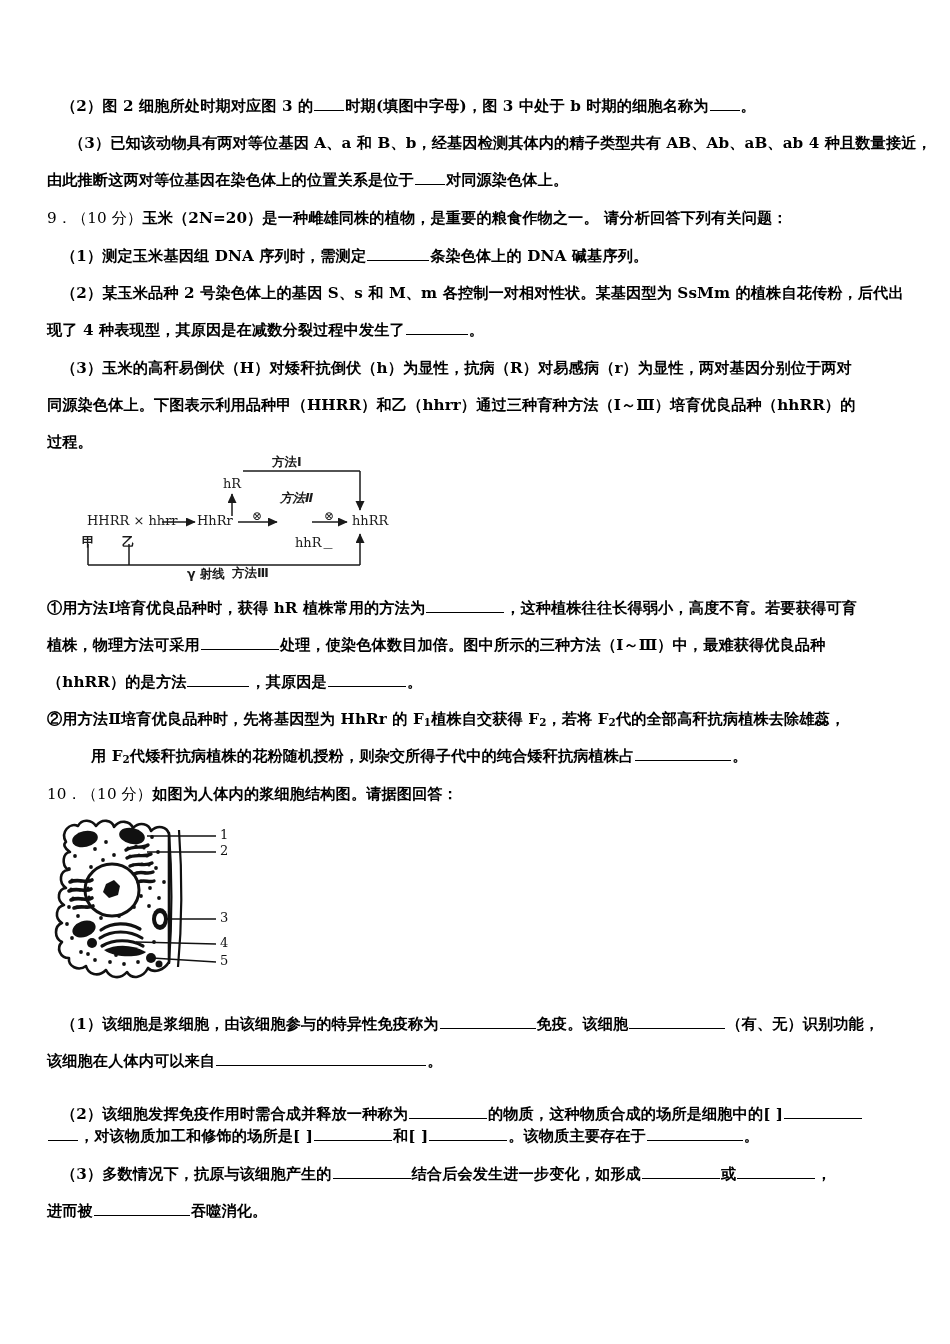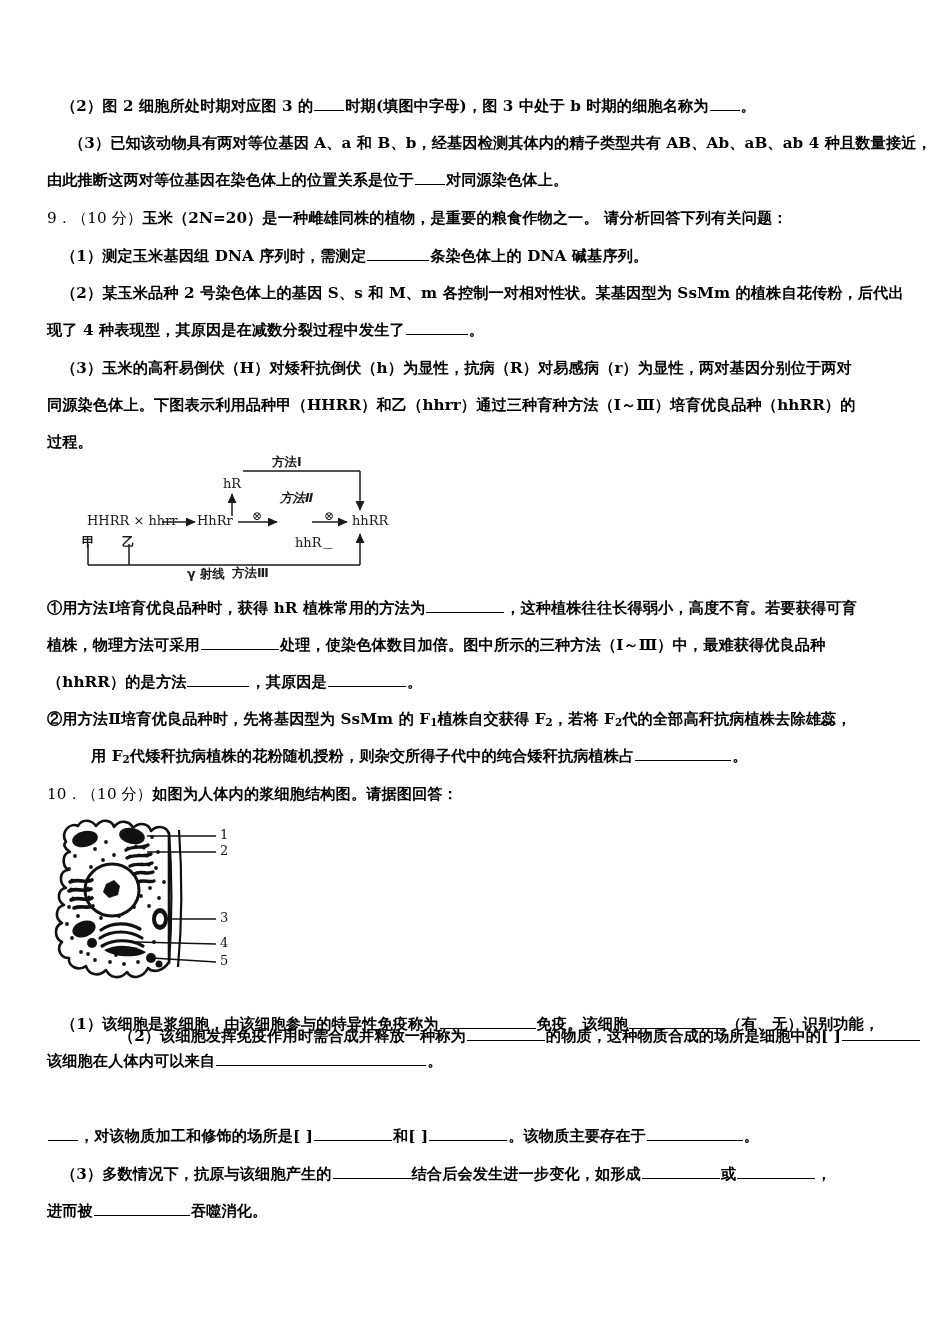--- a/index.html
+++ b/index.html
@@ -191,21 +191,21 @@
 
   <div class="body-text" style="top:627px;">
     <span>植株，物理方法可采用</span><span class="blank b-long"></span><span>处理，使染色体数目加倍。图中所示的三种方法（Ⅰ～Ⅲ）中，最难获得优良品种</span>
   </div>
 
   <div class="body-text" style="top:664px;">
     <span>（hhRR）的是方法</span><span class="blank b-med"></span><span>，其原因是</span><span class="blank b-long"></span><span>。</span>
   </div>
 
   <div class="body-text" style="top:701px;">
-    <span>②</span><span>用方法Ⅱ培育优良品种时，先将基因型为 SsMm 的 F</span><sub>1</sub><span>植株自交获得 F</span><sub>2</sub><span>，若将 F</span><sub>2</sub><span>代的全部高秆抗病植株去除雄蕊，</span>
+    <span>②</span><span>用方法Ⅱ培育优良品种时，先将基因型为 HhRr 的 F</span><sub>1</sub><span>植株自交获得 F</span><sub>2</sub><span>，若将 F</span><sub>2</sub><span>代的全部高秆抗病植株去除雄蕊，</span>
   </div>
 
   <div class="body-text" style="top:738px;margin-left:44px;">
     <span>用 F</span><sub>2</sub><span>代矮秆抗病植株的花粉随机授粉，则杂交所得子代中的纯合矮秆抗病植株占</span><span class="blank b-xl"></span><span>。</span>
   </div>
 
   <div class="body-text" style="top:776px;">
     <span class="q-num">10．</span><span class="q-num">（10 分）</span><span>如图为人体内的浆细胞结构图。请据图回答：</span>
   </div>
 
@@ -338,21 +338,21 @@
   </div>
 
   <div class="body-text" style="top:1006px; left:61px;">
     <span>（1）</span><span>该细胞是浆细胞，由该细胞参与的特异性免疫称为</span><span class="blank b-xl"></span><span>免疫。该细胞</span><span class="blank b-xl"></span><span>（有、无）识别功能，</span>
   </div>
 
   <div class="body-text" style="top:1043px;">
     <span>该细胞在人体内可以来自</span><span class="blank b-xxl"></span><span>。</span>
   </div>
 
-  <div class="body-text" style="top:1018px; left:61px;text-align:right;">
+  <div class="body-text" style="top:1096px; left:61px;">
     <span>（2）</span><span>该细胞发挥免疫作用时需合成并释放一种称为</span><span class="blank b-long"></span><span>的物质，这种物质合成的场所是细胞中的[ ]</span><span class="blank b-long"></span>
   </div>
 
   <div class="body-text" style="top:1118px;">
     <span class="blank b-short"></span><span>，对该物质加工和修饰的场所是[ ]</span><span class="blank b-long"></span><span>和[ ]</span><span class="blank b-long"></span><span>。该物质主要存在于</span><span class="blank b-xl"></span><span>。</span>
   </div>
 
   <div class="body-text" style="top:1156px; left:61px;">
     <span>（3）</span><span>多数情况下，抗原与该细胞产生的</span><span class="blank b-long"></span><span>结合后会发生进一步变化，如形成</span><span class="blank b-long"></span><span>或</span><span class="blank b-long"></span><span>，</span>
   </div>

